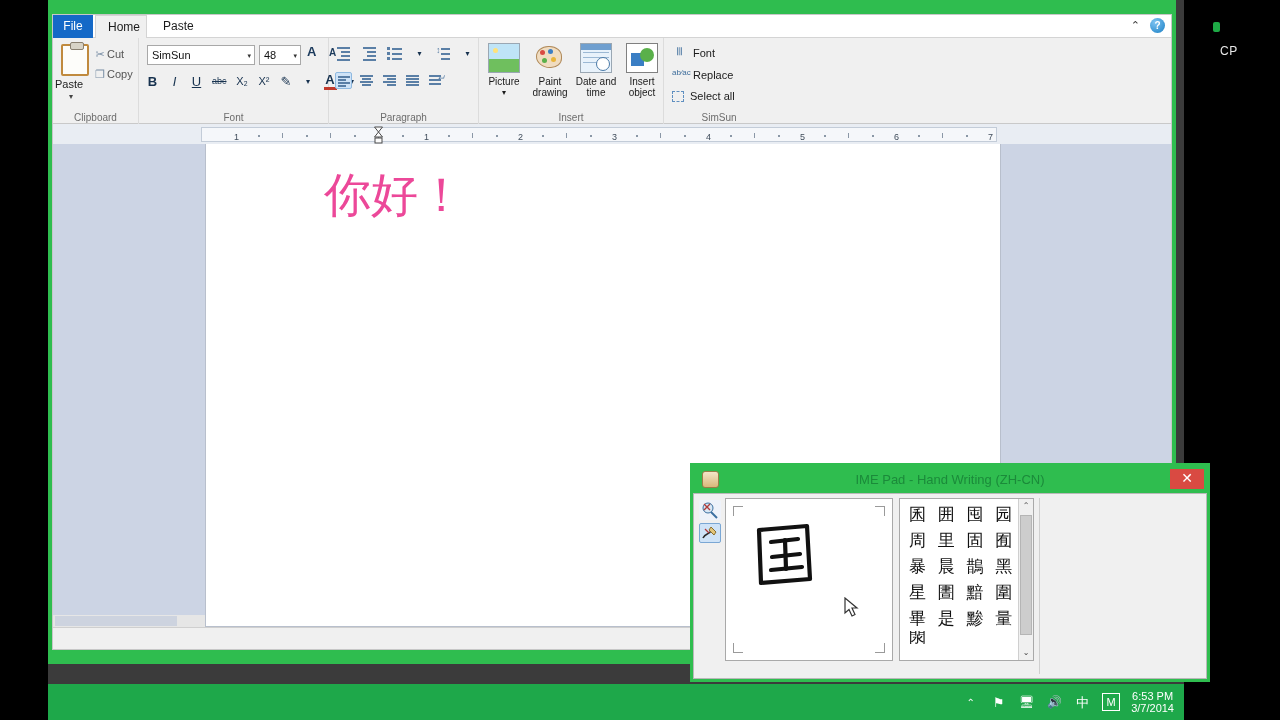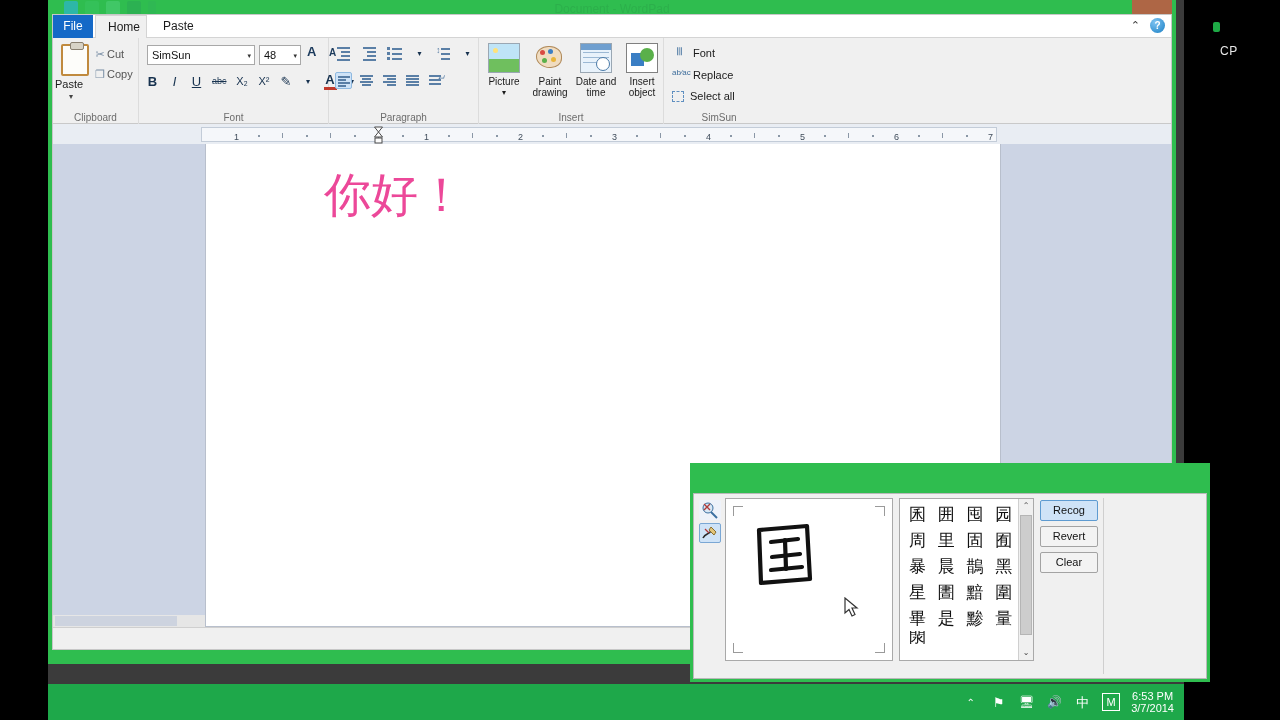--- a/index.html
+++ b/index.html
@@ -268,31 +268,20 @@
 
 <div id="screen">
 
   <div id="desktop">
     <div id="desktop-dot"></div>
     <div id="desktop-label">CP</div>
   </div>
 
   <div id="wordpad">
 
-    <div id="wp-titlebar">
-      <div id="qat">
-        <div class="qat-btn" style="background:#2bb3f0"></div>
-        <div class="qat-btn" style="background:#39c463"></div>
-        <div class="qat-btn" style="background:#4fd07a"></div>
-        <div class="qat-btn" style="background:#2aa855"></div>
-        <div class="qat-btn" style="background:#30b557;width:8px"></div>
-      </div>
-      <span id="wp-title">Document - WordPad</span>
-      <div id="wp-close"></div>
-    </div>
 
     <div id="wp-body">
 
       <div id="tabstrip">
         <div id="tab-file">File</div>
         <div class="tab" id="tab-home">Home</div>
         <div class="tab" id="tab-view">Paste</div>
         <div id="ribbon-right">
           <span id="collapse-chevron">⌃</span>
           <span id="help-btn">?</span>
@@ -516,20 +505,25 @@
         <div id="hscroll">
           <div id="hscroll-thumb"></div>
         </div>
         <div id="statusbar"></div>
       </div>
 
     </div>
   </div>
 
   <div id="imepad">
+    <div id="ime-title">
+      <div id="ime-icon" style="background:linear-gradient(#f3e6c8,#d8b87a);border:1px solid #9a7d48"></div>
+      <span>IME Pad - Hand Writing (ZH-CN)</span>
+      <div id="ime-close">✕</div>
+    </div>
 
     <div id="ime-body">
 
       <div id="ime-tools">
         <div class="ime-tool">
           <svg width="20" height="18" viewBox="0 0 20 18">
             <circle cx="8" cy="7" r="5" fill="#d9e8f6" stroke="#3b6fa0"></circle>
             <line x1="11" y1="11" x2="17" y2="17" stroke="#3b6fa0" stroke-width="2"></line>
             <path d="M4 3 L10 9 M10 3 L4 9" stroke="#b03a3a" stroke-width="1.4"></path>
           </svg>
@@ -586,25 +580,20 @@
           <span class="cand">量</span>
           <span class="cand" style="height:13px;line-height:13px;overflow:hidden">閖</span>
         </div>
         <div id="cand-scroll">
           <div class="sb-arrow sb-up">⌃</div>
           <div id="sb-thumb"></div>
           <div class="sb-arrow sb-dn">⌄</div>
         </div>
       </div>
 
-      <div id="recog-col">
-        <div class="rbtn hl">Recog</div>
-        <div class="rbtn">Revert</div>
-        <div class="rbtn">Clear</div>
-      </div>
 
       <div id="kb-sep"></div>
 
 
     </div>
   </div>
 
   <div id="taskbar">
     <div id="tray">
       <span class="tray-ico" style="font-size:10px">⌃</span>

